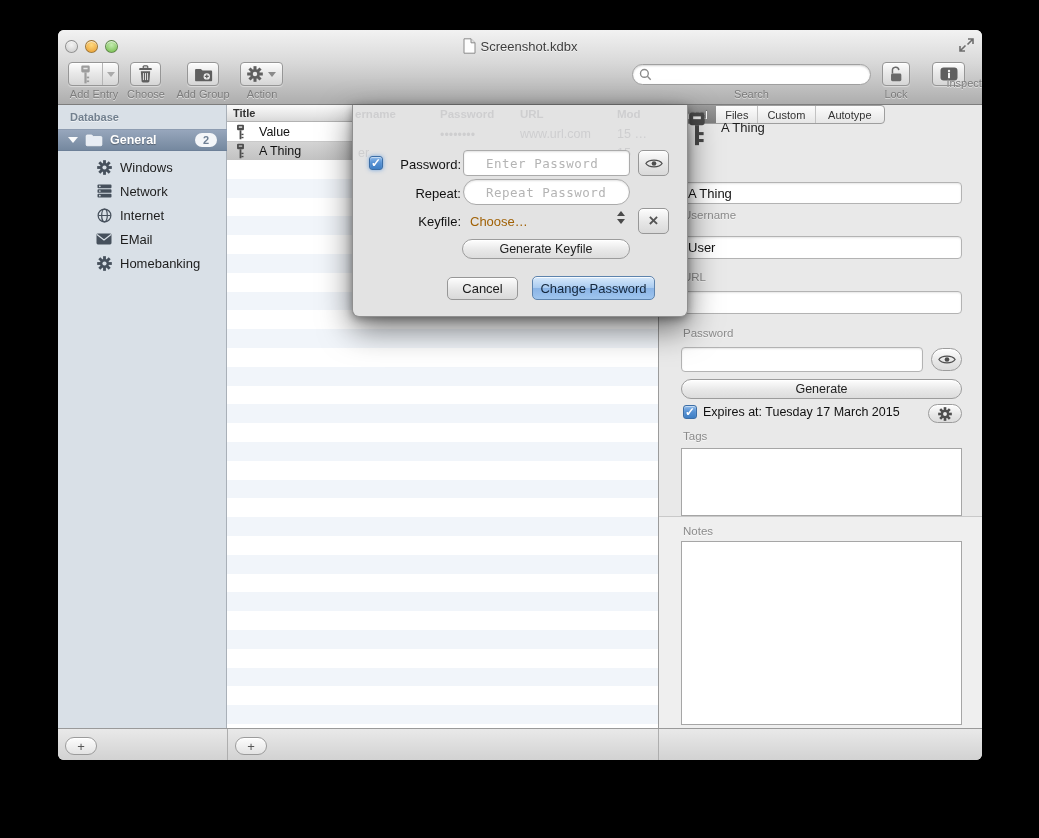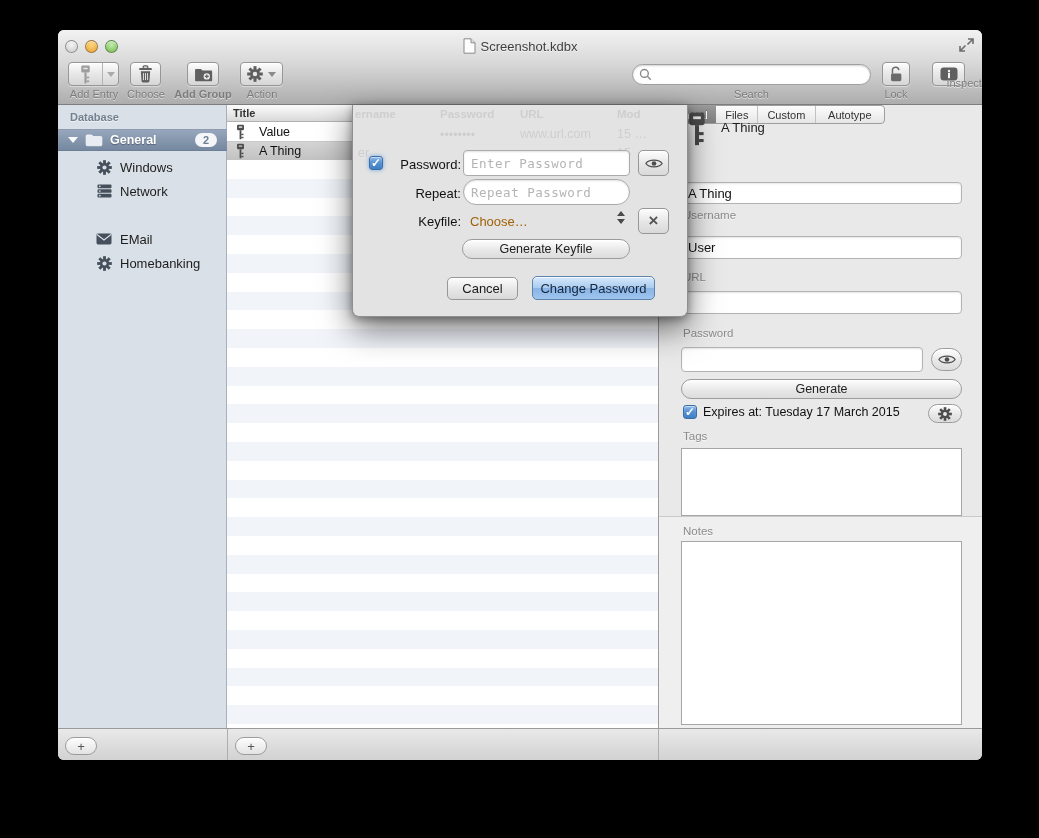--- a/index.html
+++ b/index.html
@@ -76,21 +76,21 @@
   .plus-btn { position:absolute; top:8px; width:32px; height:18px; border-radius:9px; border:1px solid #9b9b9b;
     background:linear-gradient(180deg,#fdfdfd,#e3e3e3); box-shadow:inset 0 1px 0 #fff;
     font-size:13px; color:#555; display:flex; align-items:center; justify-content:center; line-height:1; }
   
   #sheet { left:294px; top:75px; width:336px; height:212px; background:#e3e3e3;
     border:1px solid #8f8f8f; border-top:none; border-radius:0 0 7px 7px;
     box-shadow:0 12px 32px rgba(0,0,0,.55), 0 2px 8px rgba(0,0,0,.35); z-index:60; }
   .ghost { position:absolute; color:#85858d; opacity:.22; font-size:11.5px; white-space:nowrap; }
   .dlg-label { position:absolute; font-size:13px; color:#111; text-align:right; white-space:nowrap; }
   .dlg-field { position:absolute; background:#fff; border:1px solid #ababab; border-radius:4px;
-    box-shadow:inset 0 1px 2px rgba(0,0,0,.12); padding:0 7px; outline:none;
+    box-shadow:inset 0 1px 2px rgba(0,0,0,.12); padding:0 22px; outline:none;
     font-family:"DejaVu Sans Mono",monospace; font-size:12.5px; color:#222; }
   .dlg-field::placeholder { color:#b4b4b4; letter-spacing:.5px; }
   .sq-btn { position:absolute; border:1px solid #979797; border-radius:5px;
     background:linear-gradient(180deg,#fdfdfd,#e6e6e6 55%,#d9d9d9); box-shadow:inset 0 1px 0 #fff;
     display:flex; align-items:center; justify-content:center; color:#4f4f4f; }
   #change-btn { position:absolute; border:1px solid #5d83ad; border-radius:5px;
     background:linear-gradient(180deg,#d7e9fb,#a9cbf0 50%,#8ab4e6 51%,#9fc5ee);
     box-shadow:inset 0 1px 0 rgba(255,255,255,.8); font-size:13px; color:#14273c;
     display:flex; align-items:center; justify-content:center; }
   .stepper { position:absolute; display:flex; flex-direction:column; gap:3px; align-items:center; }
@@ -154,21 +154,21 @@
 
     <div class="abs tb-btn" style="left:129px;top:32px;width:32px;height:24px;">
       <span style="color:#5f5f5f;">
         <svg width="19" height="15" viewBox="0 0 20 16">
             <path d="M1 3.2c0-.7.5-1.2 1.2-1.2h5l1.8 1.8h9c.7 0 1.2.5 1.2 1.2v9c0 .7-.5 1.2-1.2 1.2H2.2c-.7 0-1.2-.5-1.2-1.2z" fill="currentColor"></path>
             <circle cx="13.5" cy="10" r="3.4" fill="#ececec"></circle>
             <path d="M13.5 7.9v4.2M11.4 10h4.2" stroke="currentColor" stroke-width="1.3"></path>
           </svg>
       </span>
     </div>
-    <div class="abs tb-label" style="left:112px;top:58px;width:66px;font-weight:bold;">Add Group</div>
+    <div class="abs tb-label" style="left:112px;top:58px;width:66px;">Add Group</div>
 
     <div class="abs tb-btn" style="left:182px;top:32px;width:43px;height:24px;gap:5px;">
       <span style="color:#5f5f5f;">
         <svg width="16" height="16" viewBox="-9 -9 18 18">
             <g fill="currentColor">
               <rect x="-1.7" y="-8.8" width="3.4" height="17.6"></rect>
               <rect x="-1.7" y="-8.8" width="3.4" height="17.6" transform="rotate(45)"></rect>
               <rect x="-1.7" y="-8.8" width="3.4" height="17.6" transform="rotate(90)"></rect>
               <rect x="-1.7" y="-8.8" width="3.4" height="17.6" transform="rotate(135)"></rect>
               <circle r="5.4"></circle>
@@ -247,20 +247,30 @@
               <rect x="-1.7" y="-8.8" width="3.4" height="17.6"></rect>
               <rect x="-1.7" y="-8.8" width="3.4" height="17.6" transform="rotate(45)"></rect>
               <rect x="-1.7" y="-8.8" width="3.4" height="17.6" transform="rotate(90)"></rect>
               <rect x="-1.7" y="-8.8" width="3.4" height="17.6" transform="rotate(135)"></rect>
               <circle r="5.4"></circle>
             </g>
             <circle r="2.5" fill="#d9e0e7"></circle>
           </svg>
       </span>
       <span>Windows</span>
+    </div>
+    <div class="side-item" style="top:98px;">
+      <span class="ic">
+        <svg width="15" height="15" viewBox="0 0 16 16" fill="none" stroke="currentColor" stroke-width="1.3">
+            <circle cx="8" cy="8" r="6.8"></circle>
+            <ellipse cx="8" cy="8" rx="3" ry="6.8"></ellipse>
+            <path d="M1.5 8h13"></path>
+          </svg>
+      </span>
+      <span>Internet</span>
     </div>
     <div class="side-item" style="top:122px;">
       <span class="ic">
         <svg width="16" height="12" viewBox="0 0 16 12">
             <rect x="0.5" y="0.5" width="15" height="11" rx="1.4" fill="currentColor"></rect>
             <path d="M1 1.5 8 7l7-5.5" fill="none" stroke="#d9e0e7" stroke-width="1.1"></path>
           </svg>
       </span>
       <span>EMail</span>
     </div>

